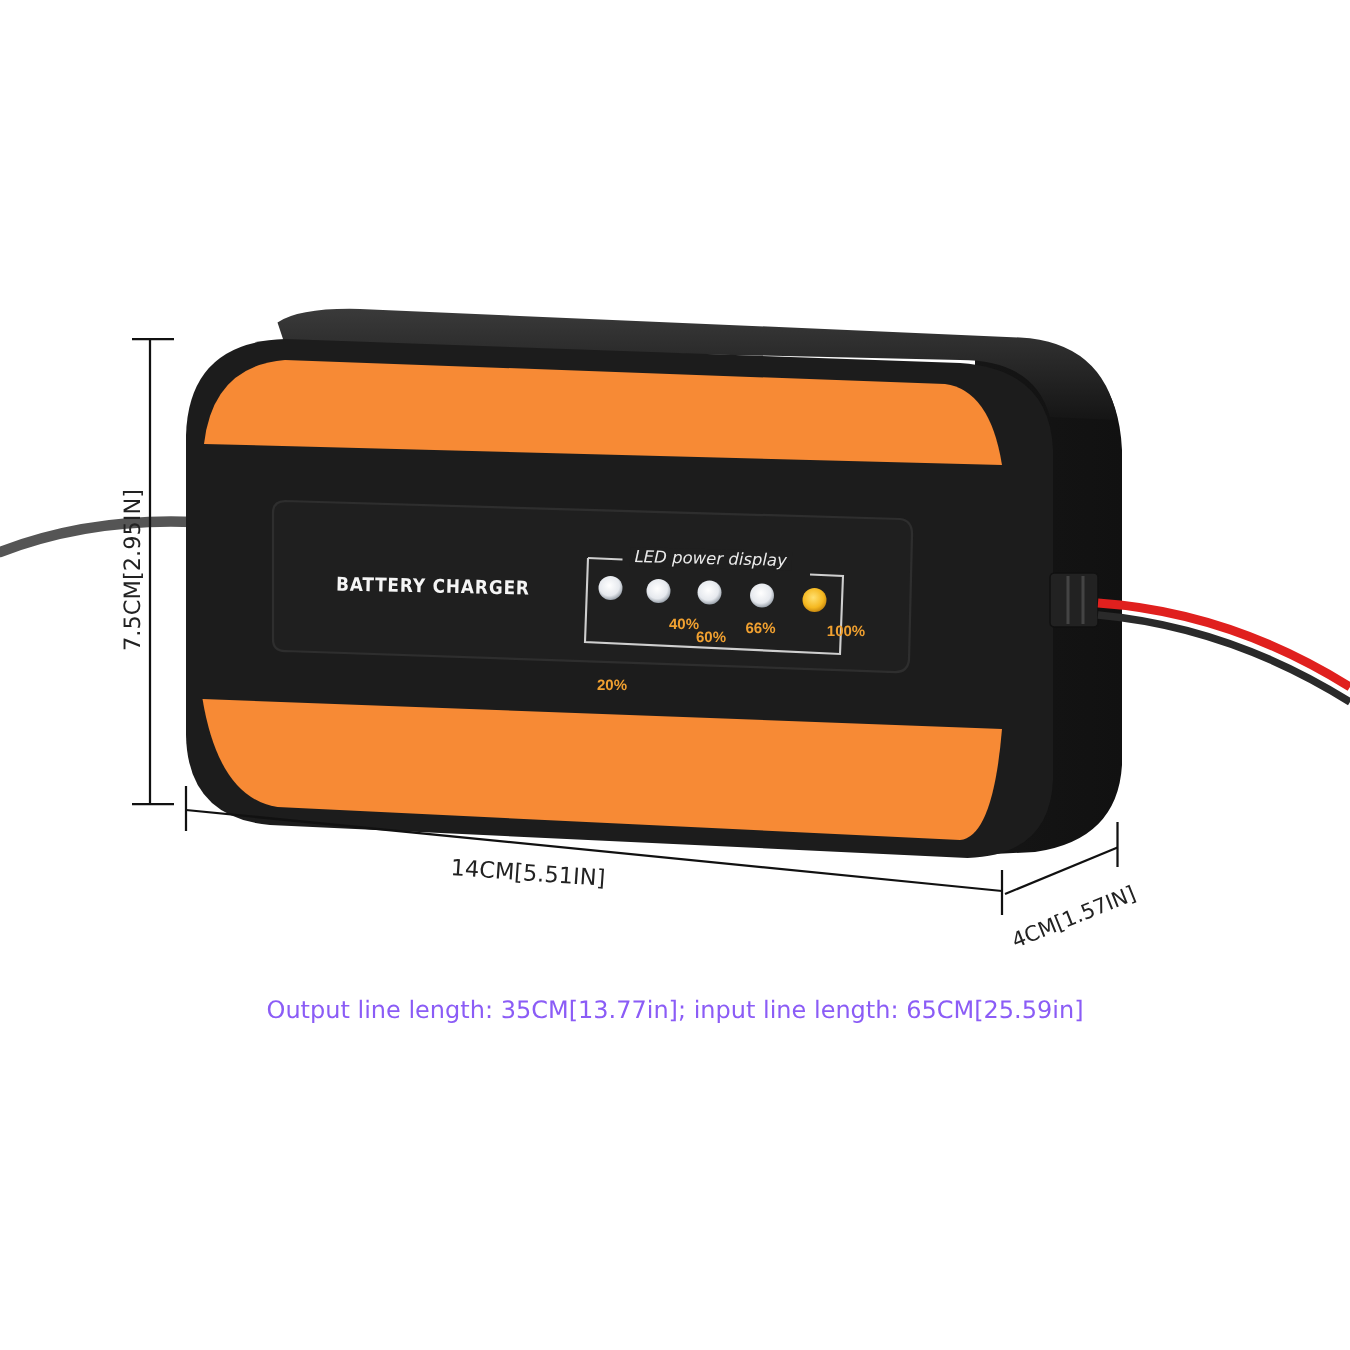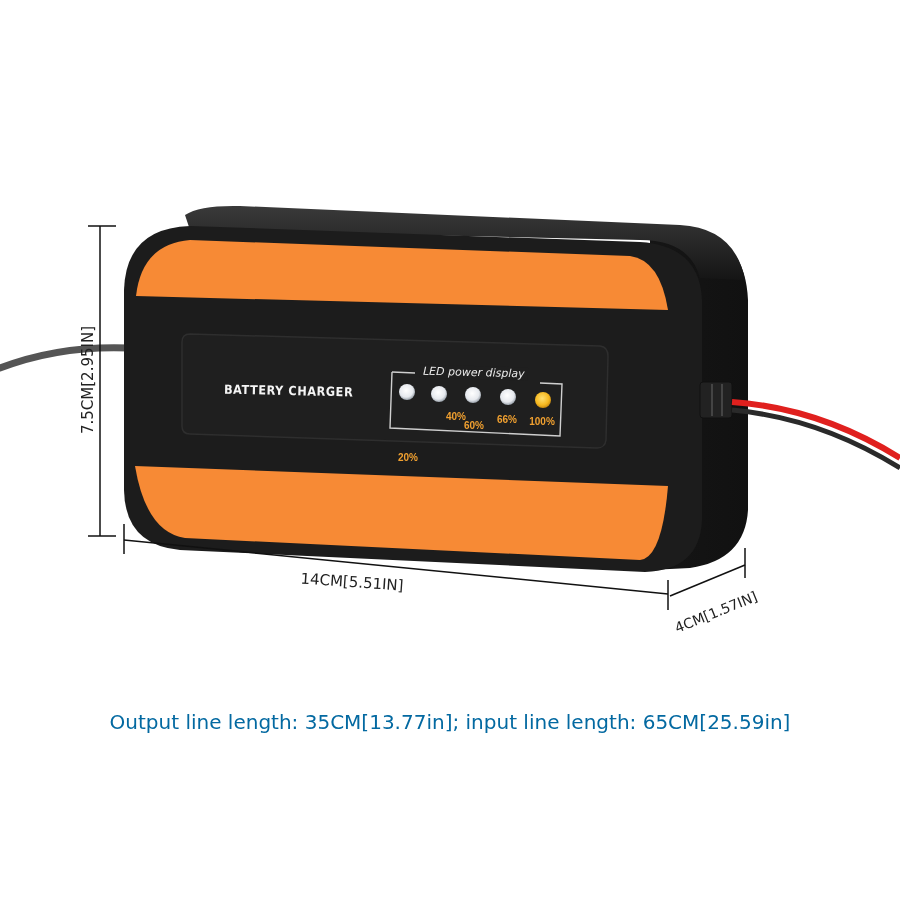--- a/index.html
+++ b/index.html
@@ -3,21 +3,21 @@
 <meta charset="utf-8">
 <style>
   html, body { margin: 0; padding: 0; background: #ffffff; }
   body { width: 900px; height: 900px; position: relative; overflow: hidden; font-family: "DejaVu Sans", sans-serif; }
   .stage { position: absolute; left: 0; top: 0; width: 900px; height: 900px; }
   svg.art { position: absolute; left: 0; top: 0; }
   .label { position: absolute; color: #222; white-space: nowrap; font-family: "DejaVu Sans", sans-serif; }
   .dim-height { left: 88px; top: 380px; font-size: 15px; transform: translate(-50%, -50%) rotate(-90deg); }
   .dim-width { left: 352px; top: 582px; font-size: 15px; transform: translate(-50%, -50%) rotate(4deg); }
   .dim-depth { left: 716px; top: 612px; font-size: 14px; transform: translate(-50%, -50%) rotate(-22deg); }
-  .caption { left: 450px; top: 722px; font-size: 20px; transform: translate(-50%, -50%); color: #0369a1; }
+  .caption { left: 450px; top: 673px; font-size: 16px; transform: translate(-50%, -50%); color: #8b5cf6; }
   .brand { left: 224px; top: 383px; font-size: 12.5px; font-weight: bold; color: #f5f5f5; letter-spacing: 0.6px; transform: rotate(1.2deg); font-family: "DejaVu Sans Condensed", "DejaVu Sans", sans-serif; }
   .led-title { left: 420px; top: 366px; font-size: 11px; font-style: italic; color: #eaeaea; background: #1f1f1f; padding: 0 3px; transform: rotate(1.5deg); }
   .led-pct { position: absolute; font-size: 10px; color: #f0a030; font-weight: bold; transform: translateX(-50%); font-family: "Liberation Sans", sans-serif; }
 </style>
 </head>
 <body>
 
 <div class="stage">
 
   <svg class="art" width="900" height="900" viewBox="0 0 900 900">
@@ -89,20 +89,20 @@
     </g>
   </svg>
 
   <div class="label brand">BATTERY CHARGER</div>
   <div class="label led-title">LED power display</div>
 
   <div class="led-pct" style="left:408px; top:409px;margin-top:43px;">20%</div>
   <div class="led-pct" style="left:440px; top:411px;margin-left:16px;">40%</div>
   <div class="led-pct" style="left:474px; top:420px;text-align:center;">60%</div>
   <div class="led-pct" style="left:507px; top:414px;">66%</div>
-  <div class="led-pct" style="left:542px; top:416px;">100%</div>
+  <div class="led-pct" style="left:564px; top:416px;">100%</div>
 
   <div class="label dim-height">7.5CM[2.95IN]</div>
   <div class="label dim-width">14CM[5.51IN]</div>
   <div class="label dim-depth">4CM[1.57IN]</div>
 
   <div class="label caption">Output line length: 35CM[13.77in]; input line length: 65CM[25.59in]</div>
 </div>
 
 </body></html>

